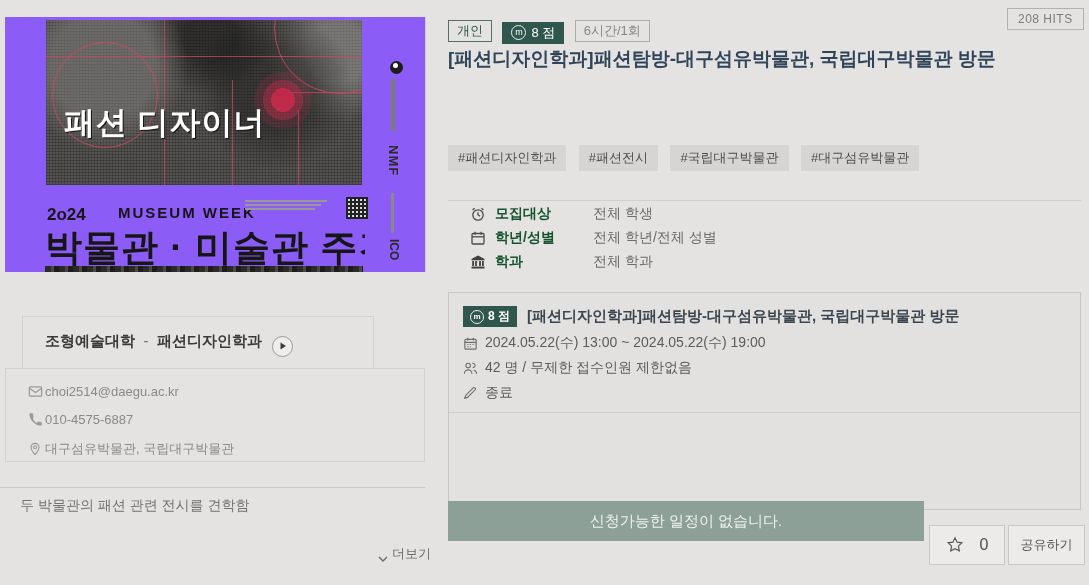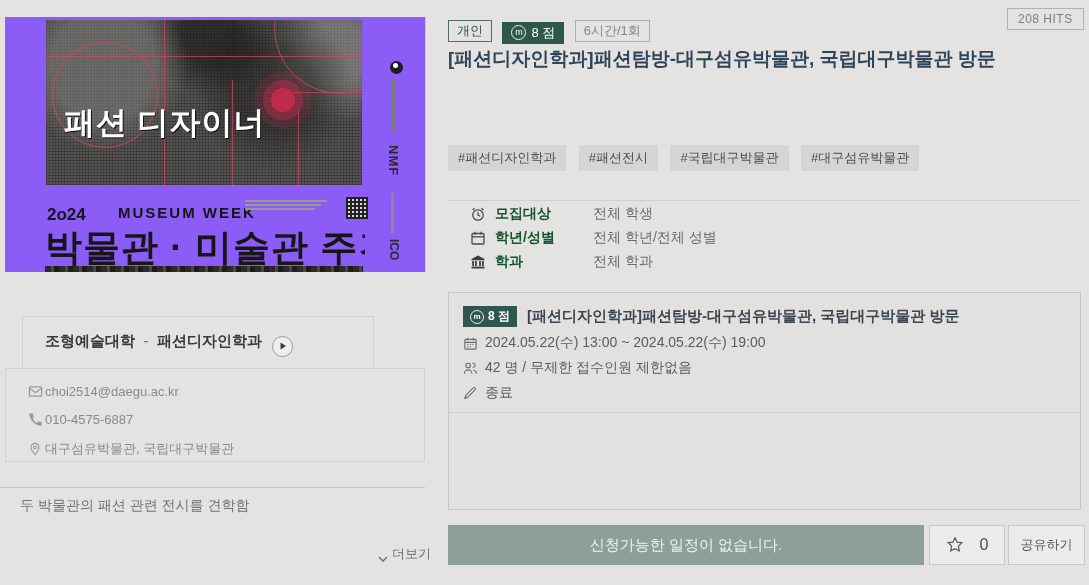--- a/index.html
+++ b/index.html
@@ -63,21 +63,21 @@
   .info-value{font-size:14px;color:#6b6b69;margin-left:12px;}
 
   
   .card{left:448px;top:292px;width:633px;height:218px;background:#e2e1df;border:1px solid #c7c6c4;box-sizing:border-box;}
   .card-badge{display:inline-flex;align-items:center;gap:4px;background:#2f574d;color:#fff;font-size:12px;font-weight:bold;height:21px;padding:0 7px;}
   .card-title{font-size:15px;font-weight:bold;color:#3c4650;margin-left:10px;}
   .card-row{display:flex;align-items:center;gap:7px;font-size:14px;color:#5c5c5a;margin-top:7px;}
   .card-div{height:1px;background:#cfcecc;}
 
   
-  .apply-btn{left:448px;top:525px;width:476px;height:40px;background:#8ca098;color:#eef1ef;font-size:15px;display:flex;align-items:center;justify-content:center;cursor:pointer;}
+  .apply-btn{left:448px;top:501px;width:476px;height:40px;background:#8ca098;color:#eef1ef;font-size:15px;display:flex;align-items:center;justify-content:center;cursor:pointer;}
   .ghost-btn{background:#ecebe9;border:1px solid #c9c8c6;box-sizing:border-box;display:flex;align-items:center;justify-content:center;cursor:pointer;}
   .star-count{font-size:16px;color:#4c4c4a;margin-left:16px;}
   .share-label{font-size:13px;color:#555553;}
   svg{display:block;}
 </style>
 </head>
 <body>
 
 <div class="stage">
 

